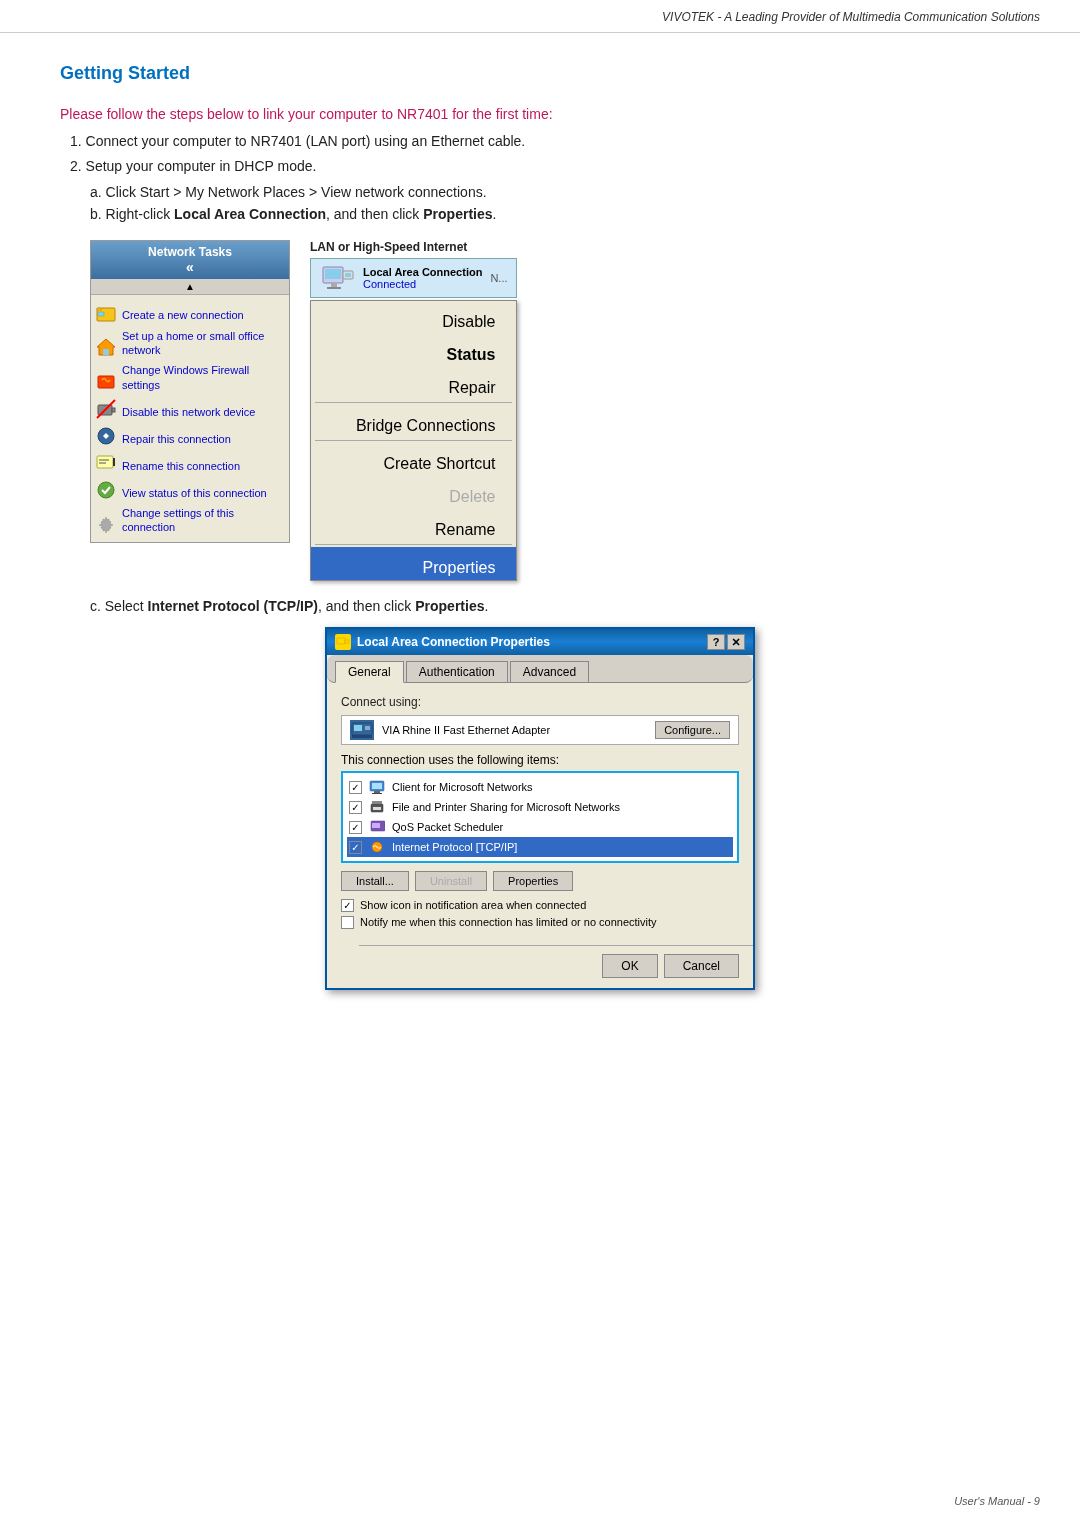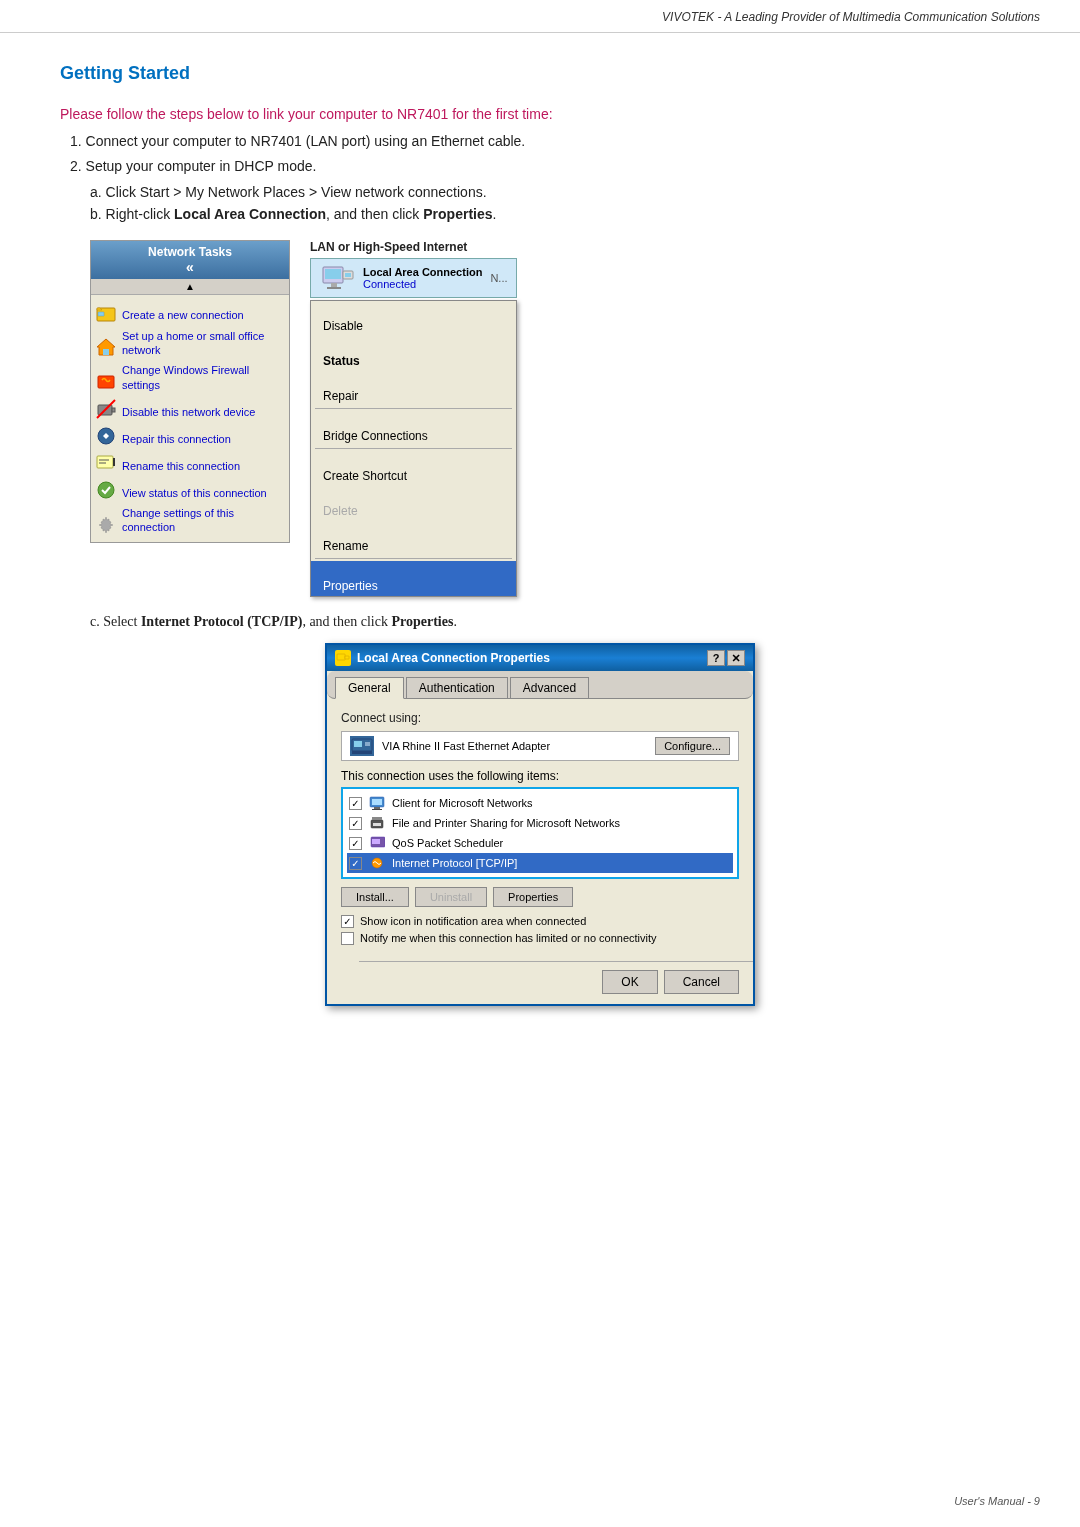--- a/index.html
+++ b/index.html
@@ -149,24 +149,25 @@
     .lan-status {
       color: #0000cc;
     }
     .context-menu {
       background: #ece9d8;
       border: 1px solid #888;
       box-shadow: 2px 2px 4px rgba(0,0,0,0.3);
       min-width: 160px;
     }
     .cm-item {
-      padding: 18px 20px 3px 12px;
-      font-size: 12px;
+      padding: 12px 20px 3px 12px;
+      font-size: 16px;
       cursor: pointer;
       color: #000;
+      text-align: right;
     }
     .cm-item.disabled {
       color: #aaa;
     }
     .cm-item.bold-item {
       font-weight: bold;
     }
     .cm-separator {
       height: 1px;
       background: #aaa;
@@ -175,21 +176,20 @@
     .cm-item.highlighted {
       background: #316ac5;
       color: #fff;
     }
     
     .step-c {
       font-size: 14px;
       color: #222;
       margin: 14px 0 10px 30px;
       line-height: 1.6;
-      font-family: Liberation Serif, serif;
     }
     
     .dialog-wrapper {
       display: flex;
       justify-content: center;
       margin: 10px 0 20px 0;
     }
     .dialog {
       width: 430px;
       background: #ece9d8;

